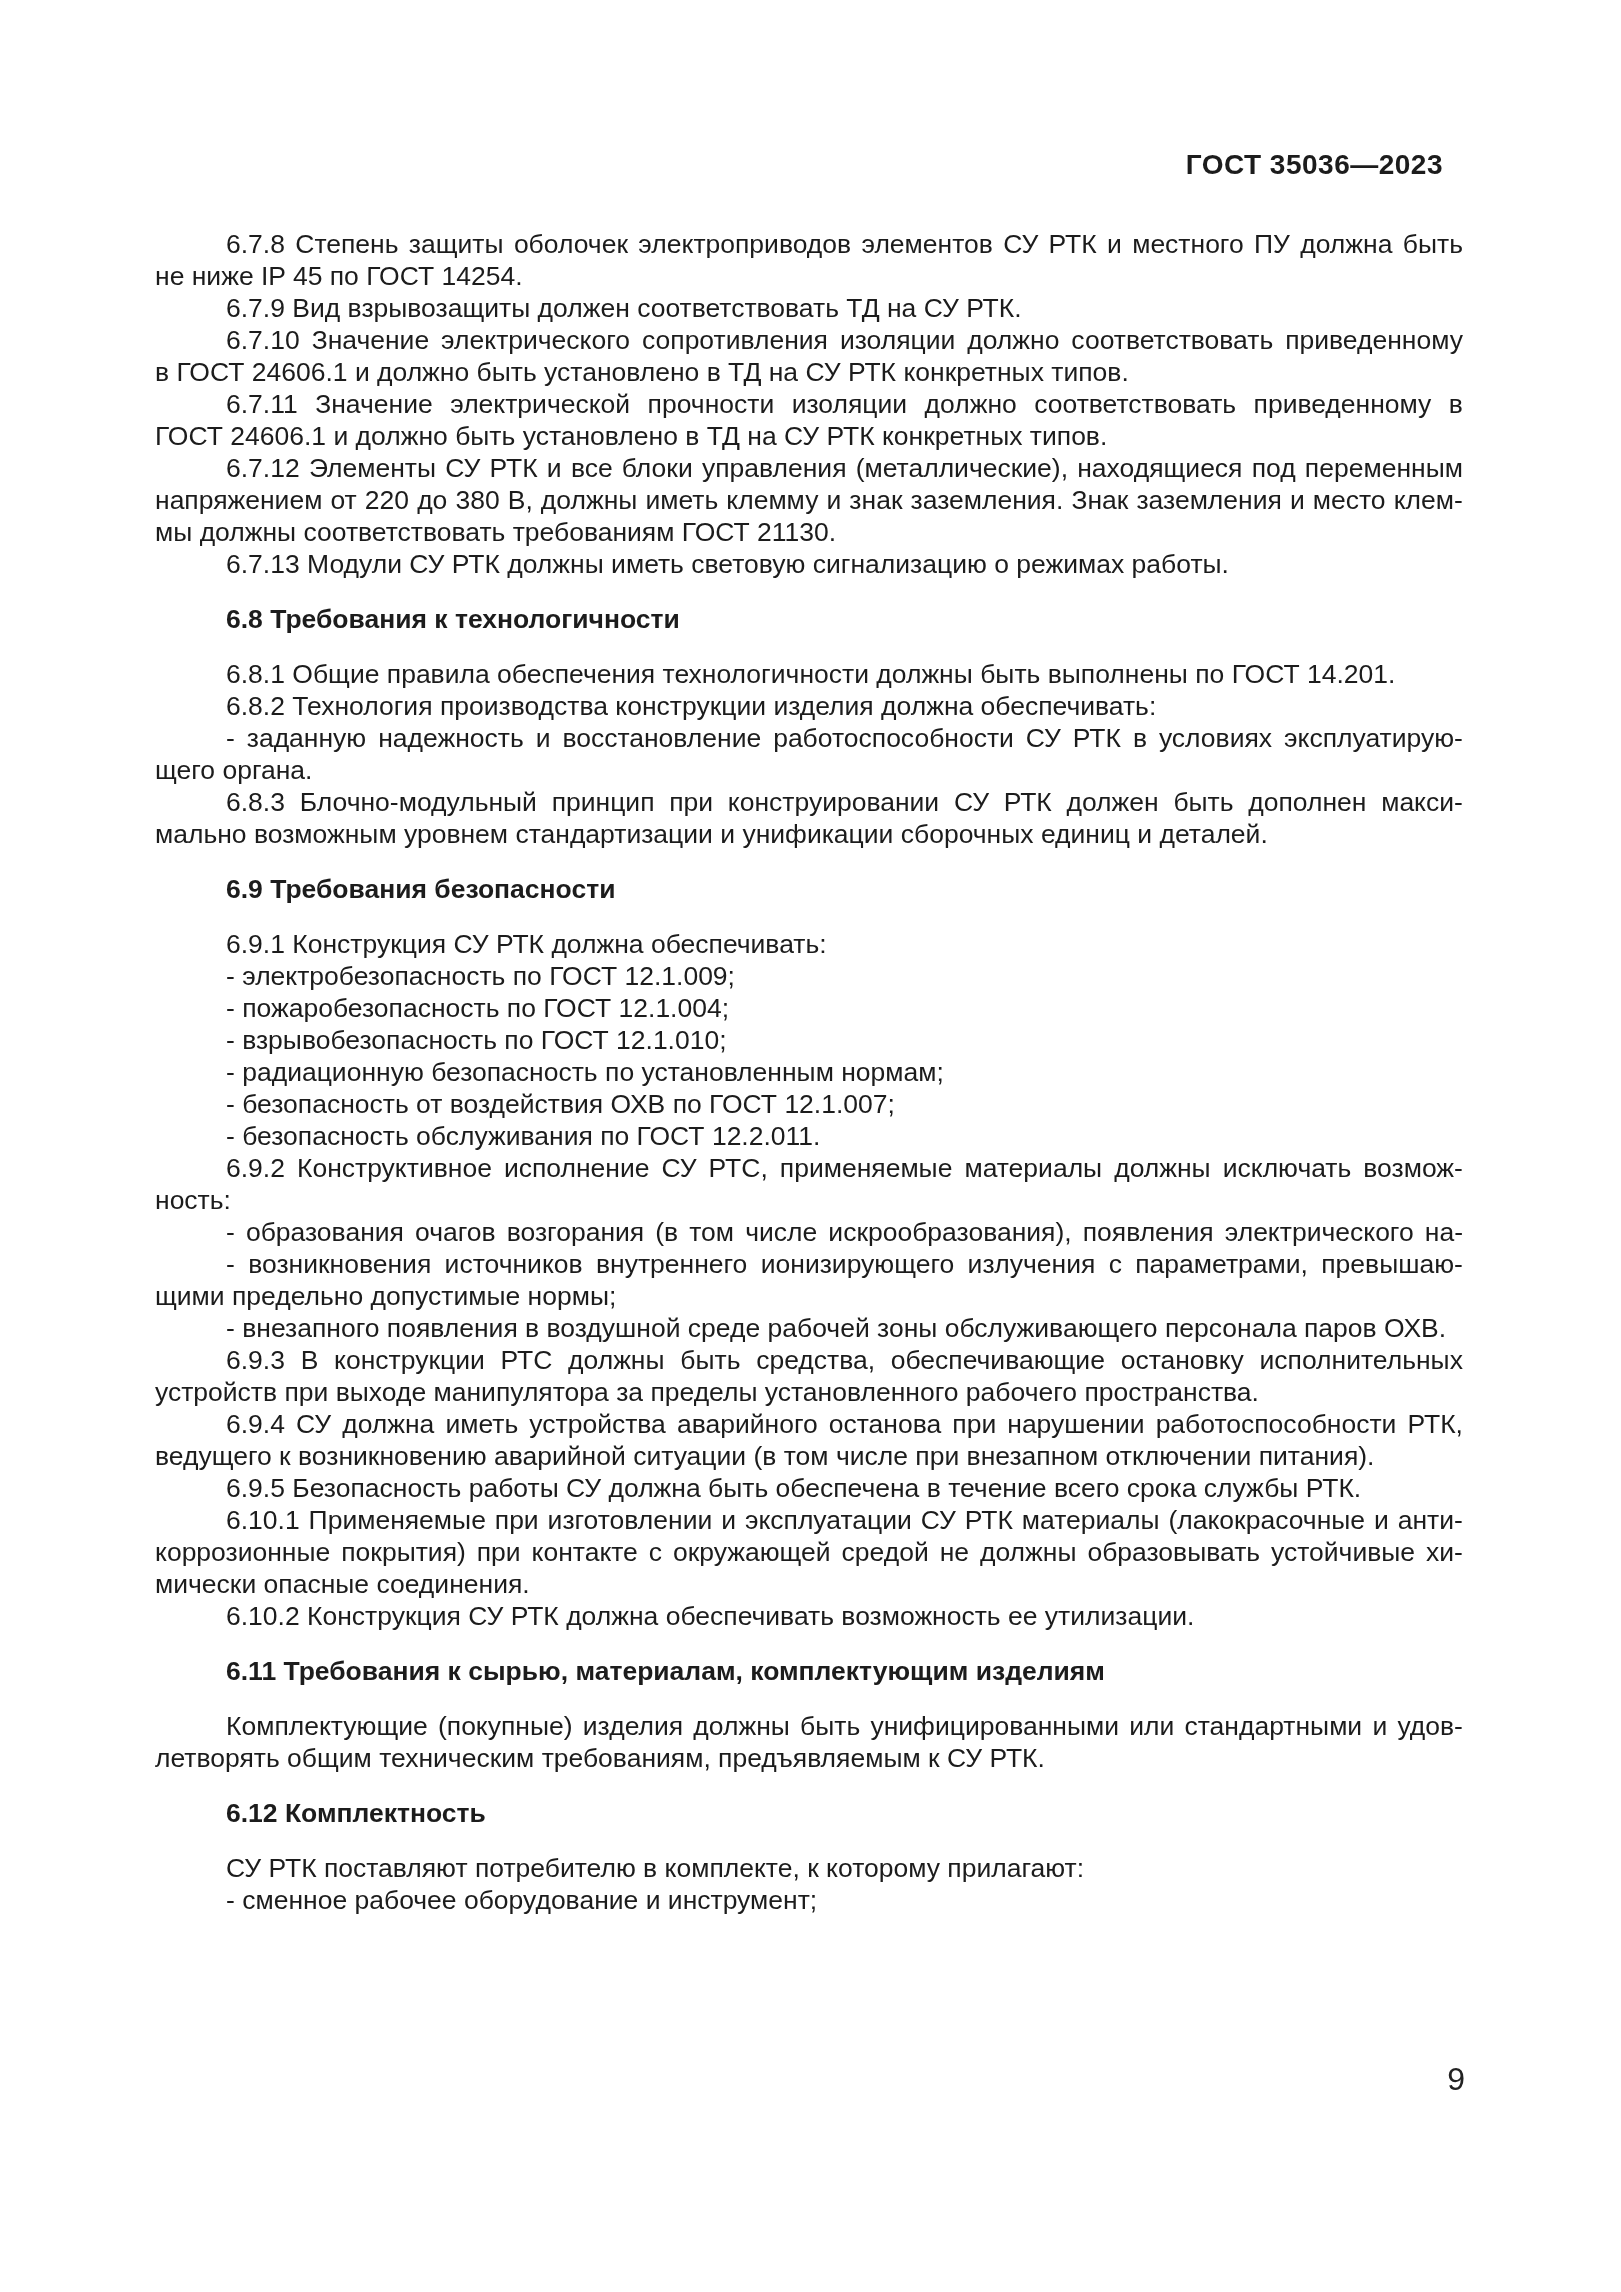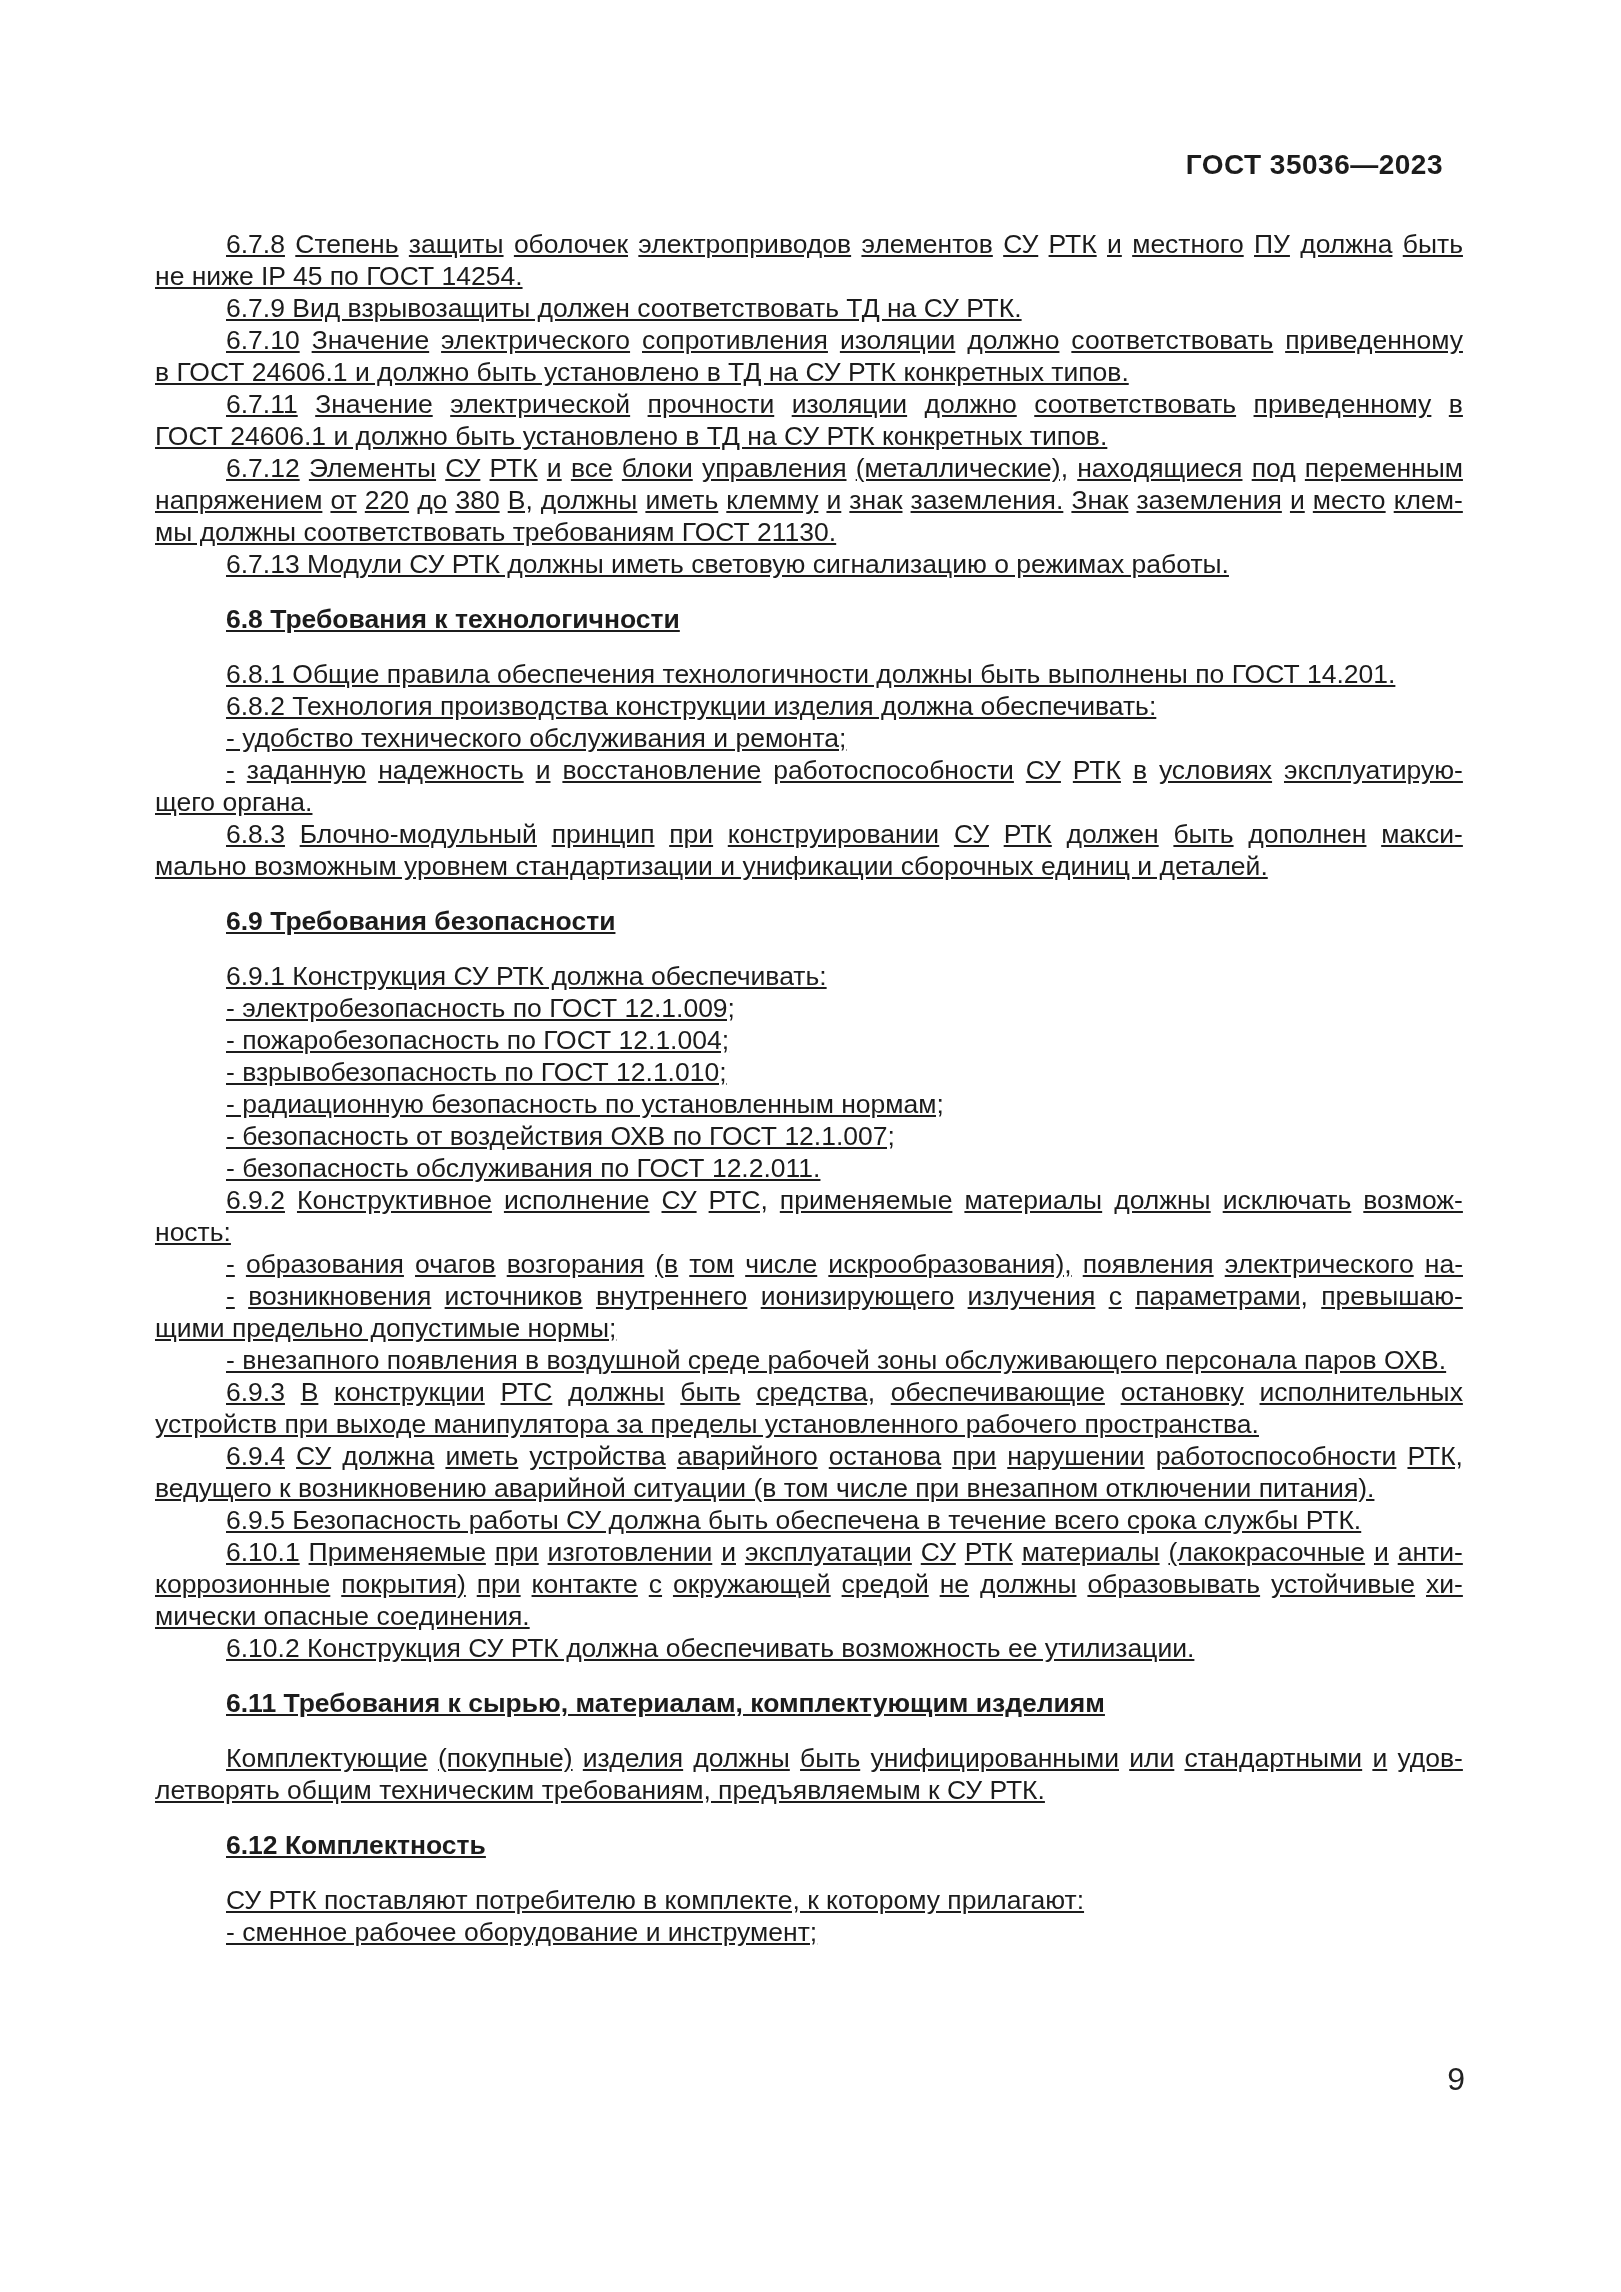--- a/index.html
+++ b/index.html
@@ -37,21 +37,20 @@
     line-height: 32px;
     font-weight: normal;
   }
   .block.heading {
     font-weight: bold;
     margin: 23px 0;
   }
   .line {
     display: block;
     white-space: nowrap;
-    text-decoration: underline;
   }
   .line.indent { padding-left: 71px; }
   .line.just {
     display: flex;
     justify-content: space-between;
   }
   .page-number {
     position: absolute;
     top: 2061px;
     right: 156px;
@@ -154,23 +153,20 @@
         <span class="line indent">6.7.13 Модули СУ РТК должны иметь световую сигнализацию о режимах работы.</span>
       </p>
       <h3 class="block heading">
         <span class="line indent">6.8 Требования к технологичности</span>
       </h3>
       <p class="block">
         <span class="line indent">6.8.1 Общие правила обеспечения технологичности должны быть выполнены по ГОСТ 14.201.</span>
       </p>
       <p class="block">
         <span class="line indent">6.8.2 Технология производства конструкции изделия должна обеспечивать:</span>
-      </p>
-      <p class="block">
-        <span class="line indent">- удобство технического обслуживания и ремонта;</span>
       </p>
       <p class="block">
         <span class="line indent just">
           <span>-</span>
           <span>заданную</span>
           <span>надежность</span>
           <span>и</span>
           <span>восстановление</span>
           <span>работоспособности</span>
           <span>СУ</span>

